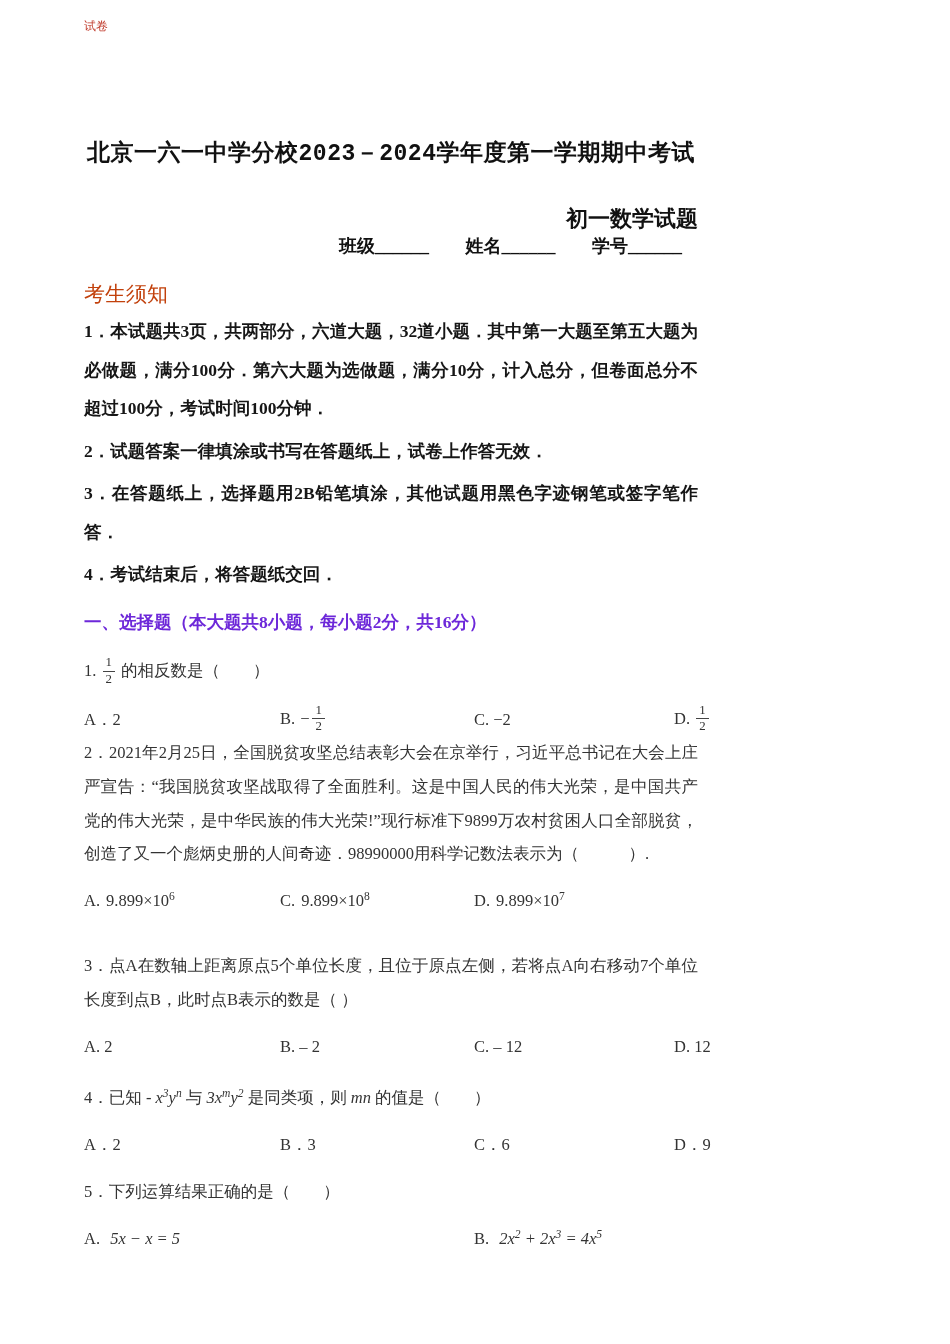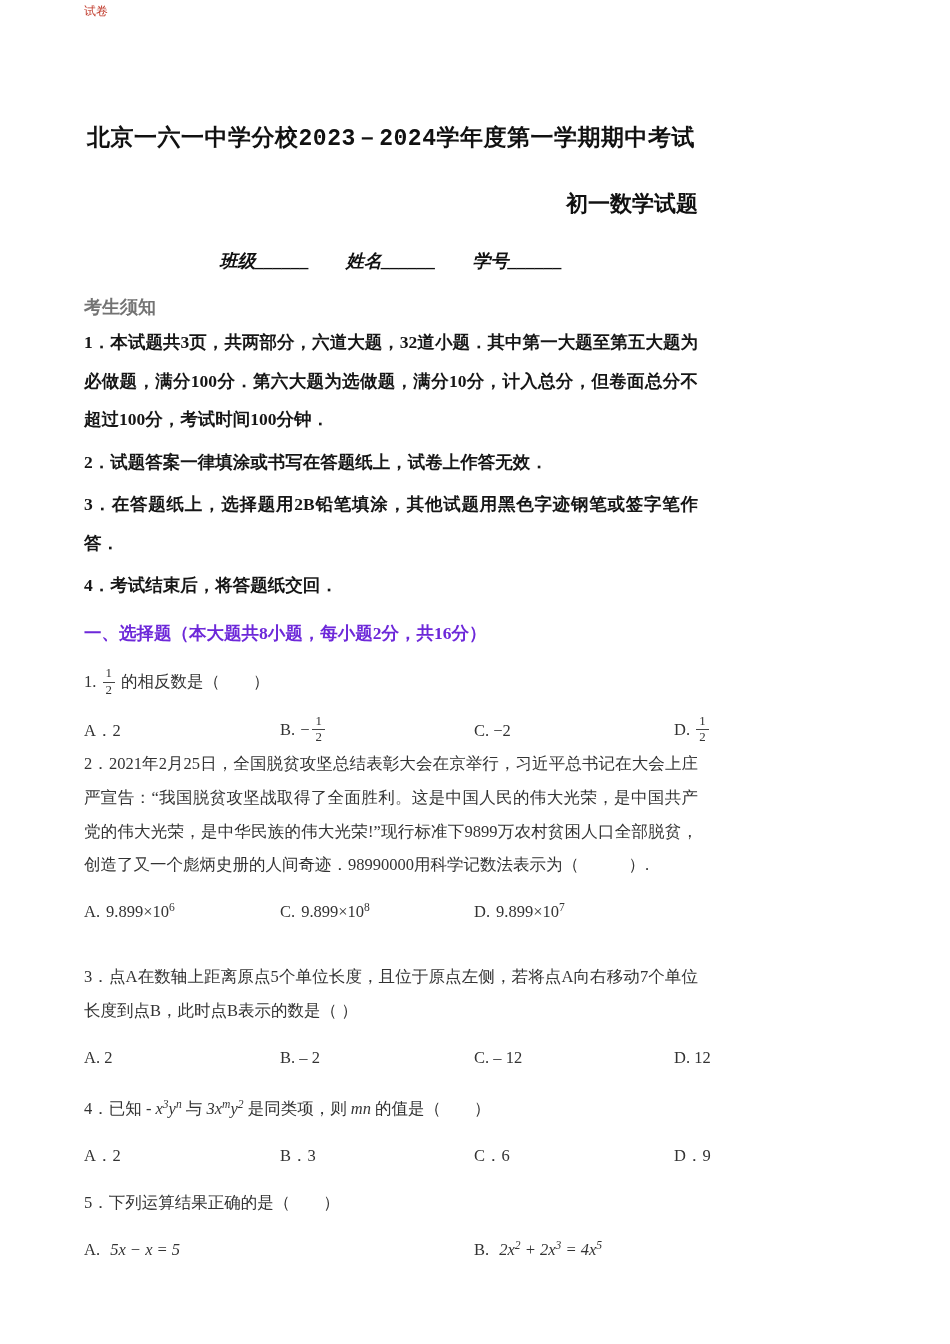--- a/index.html
+++ b/index.html
@@ -1,35 +1,35 @@
 <!DOCTYPE html>
 <html><head>
 <meta charset="utf-8">
 <style>
   html,body { margin:0; padding:0; background:#ffffff; }
   .page {
     position:relative;
     width:782px; min-height:1344px;
     box-sizing:border-box;
-    padding:4px 84px 40px 84px;
+    padding:19px 84px 40px 84px;
     background:#ffffff;
     font-family:"Liberation Serif","DejaVu Serif",serif;
     color:#2b2b2b;
   }
   .watermark { color:#c03a2b; font-size:12px; line-height:1.2; font-family:"Liberation Sans",sans-serif; }
   .title {
     font-size:23px; font-weight:bold; text-align:center;
     margin:104px 0 0 0; color:#111;
     letter-spacing:0.5px;
     font-family:Liberation Mono, monospace;
   }
   .subtitle { font-size:22px; font-weight:bold; text-align:right; margin:36px 0 0 0; color:#111; }
-  .fields { text-align:center; font-weight:bold; font-size:18px; margin-top:30px; color:#111;font-style:italic; }
+  .fields { text-align:right; font-weight:bold; font-size:18px; color:#111; }
   .fields span { margin:0 16px; }
-  .notice-heading { font-weight:bold; font-size:18px; margin-top:22px; color:#737373; }
+  .notice-heading { font-weight:normal; font-size:21px; margin-top:22px; color:#c2410c; }
   .notice p { font-weight:bold; font-size:17.5px; line-height:2.2; margin:4px 0 0 0; text-align:justify; color:#161616; }
   .section-heading { font-weight:bold; font-size:17.5px; margin-top:16px; color:#6d28d9; }
   .question { font-size:16.5px; color:#333; }
   .q1 { margin-top:20px; }
   .q2 { }
   .q3 { margin-top:34px; }
   .q4 { margin-top:20px; }
   .q5 { margin-top:16px; }
   .stem { line-height:2.05; text-align:justify; }
   .options {

